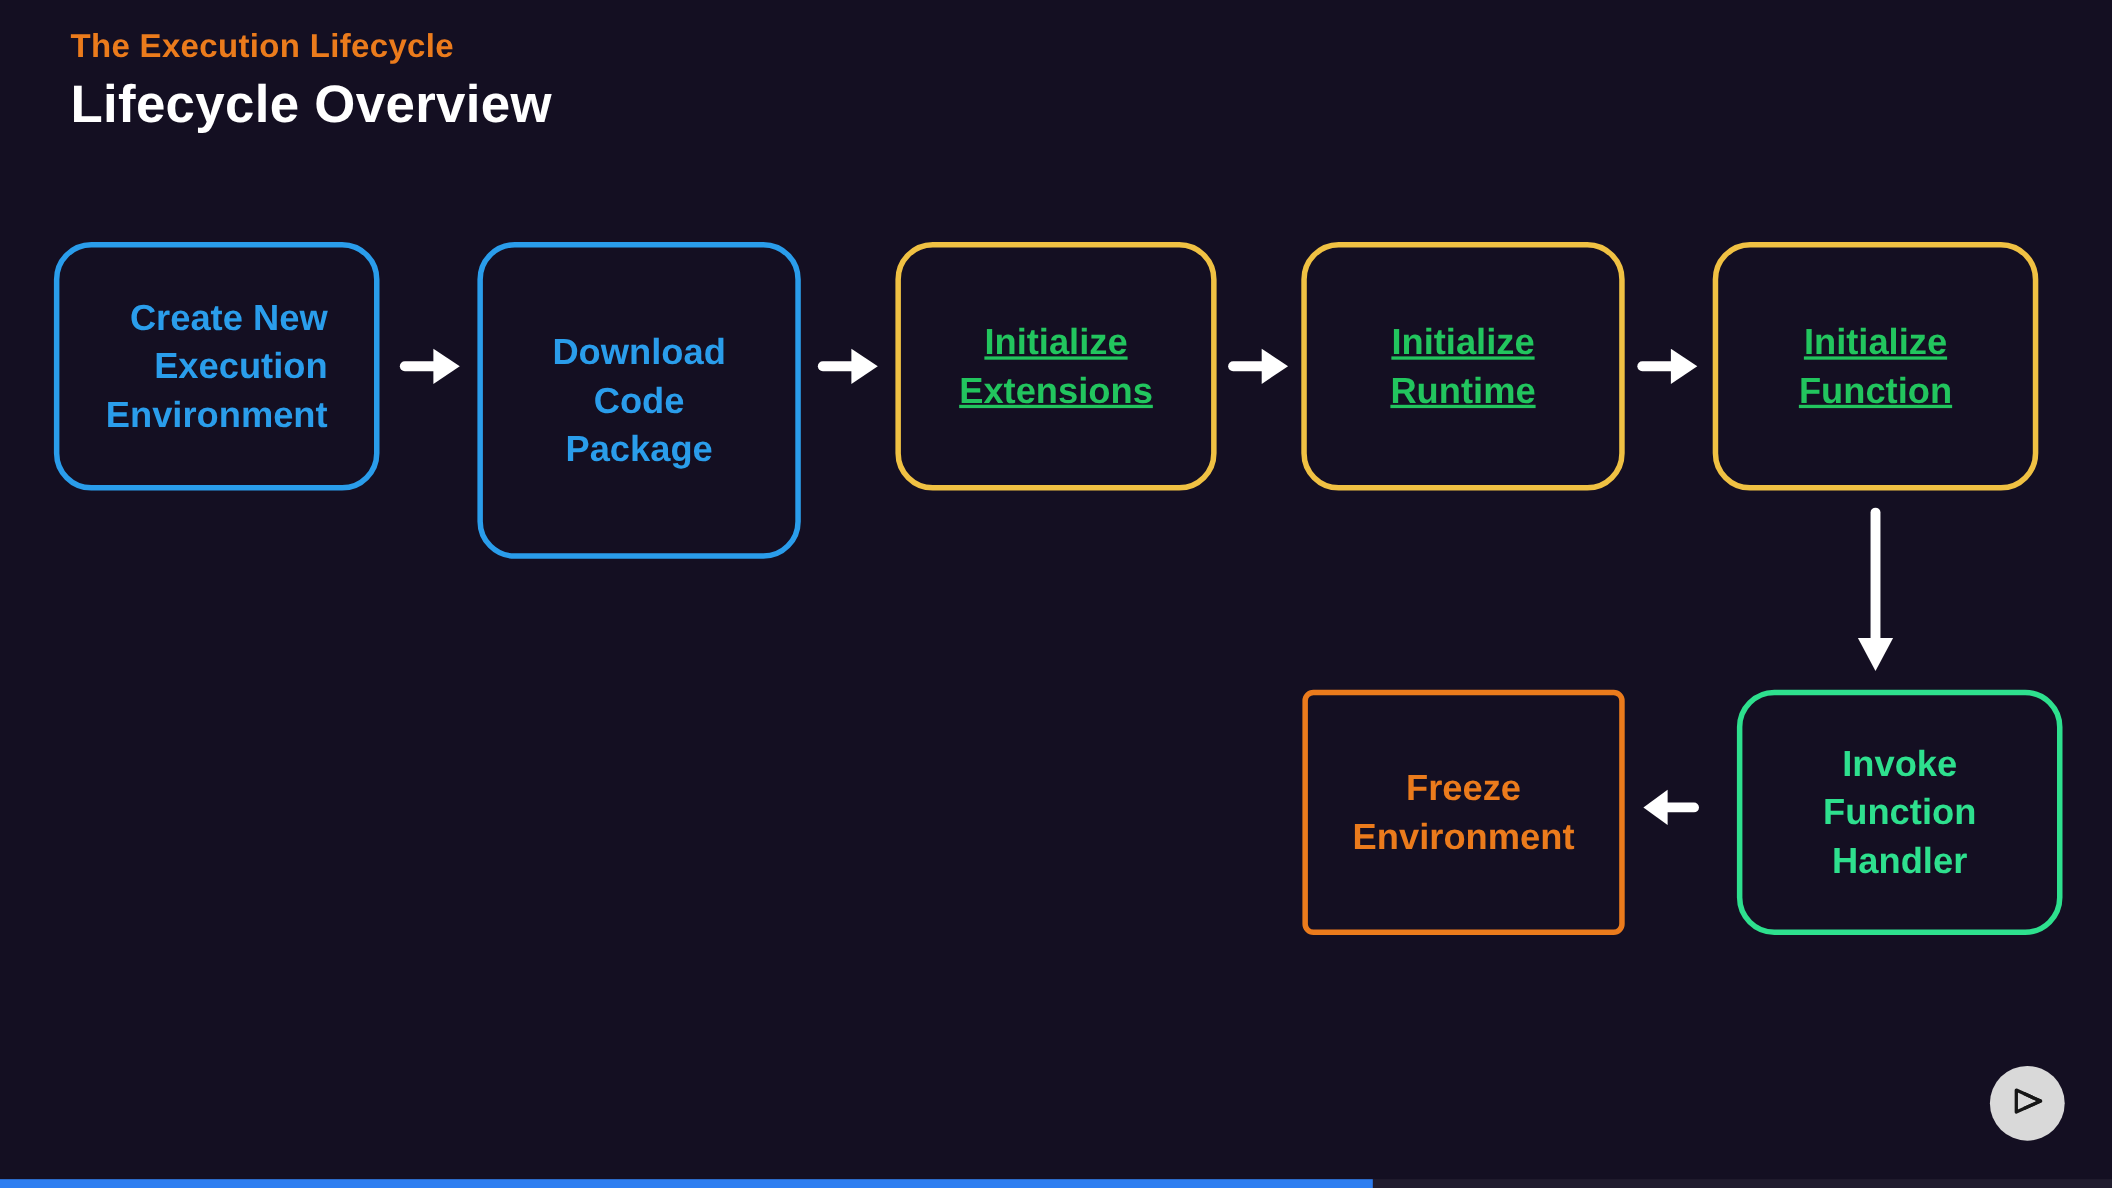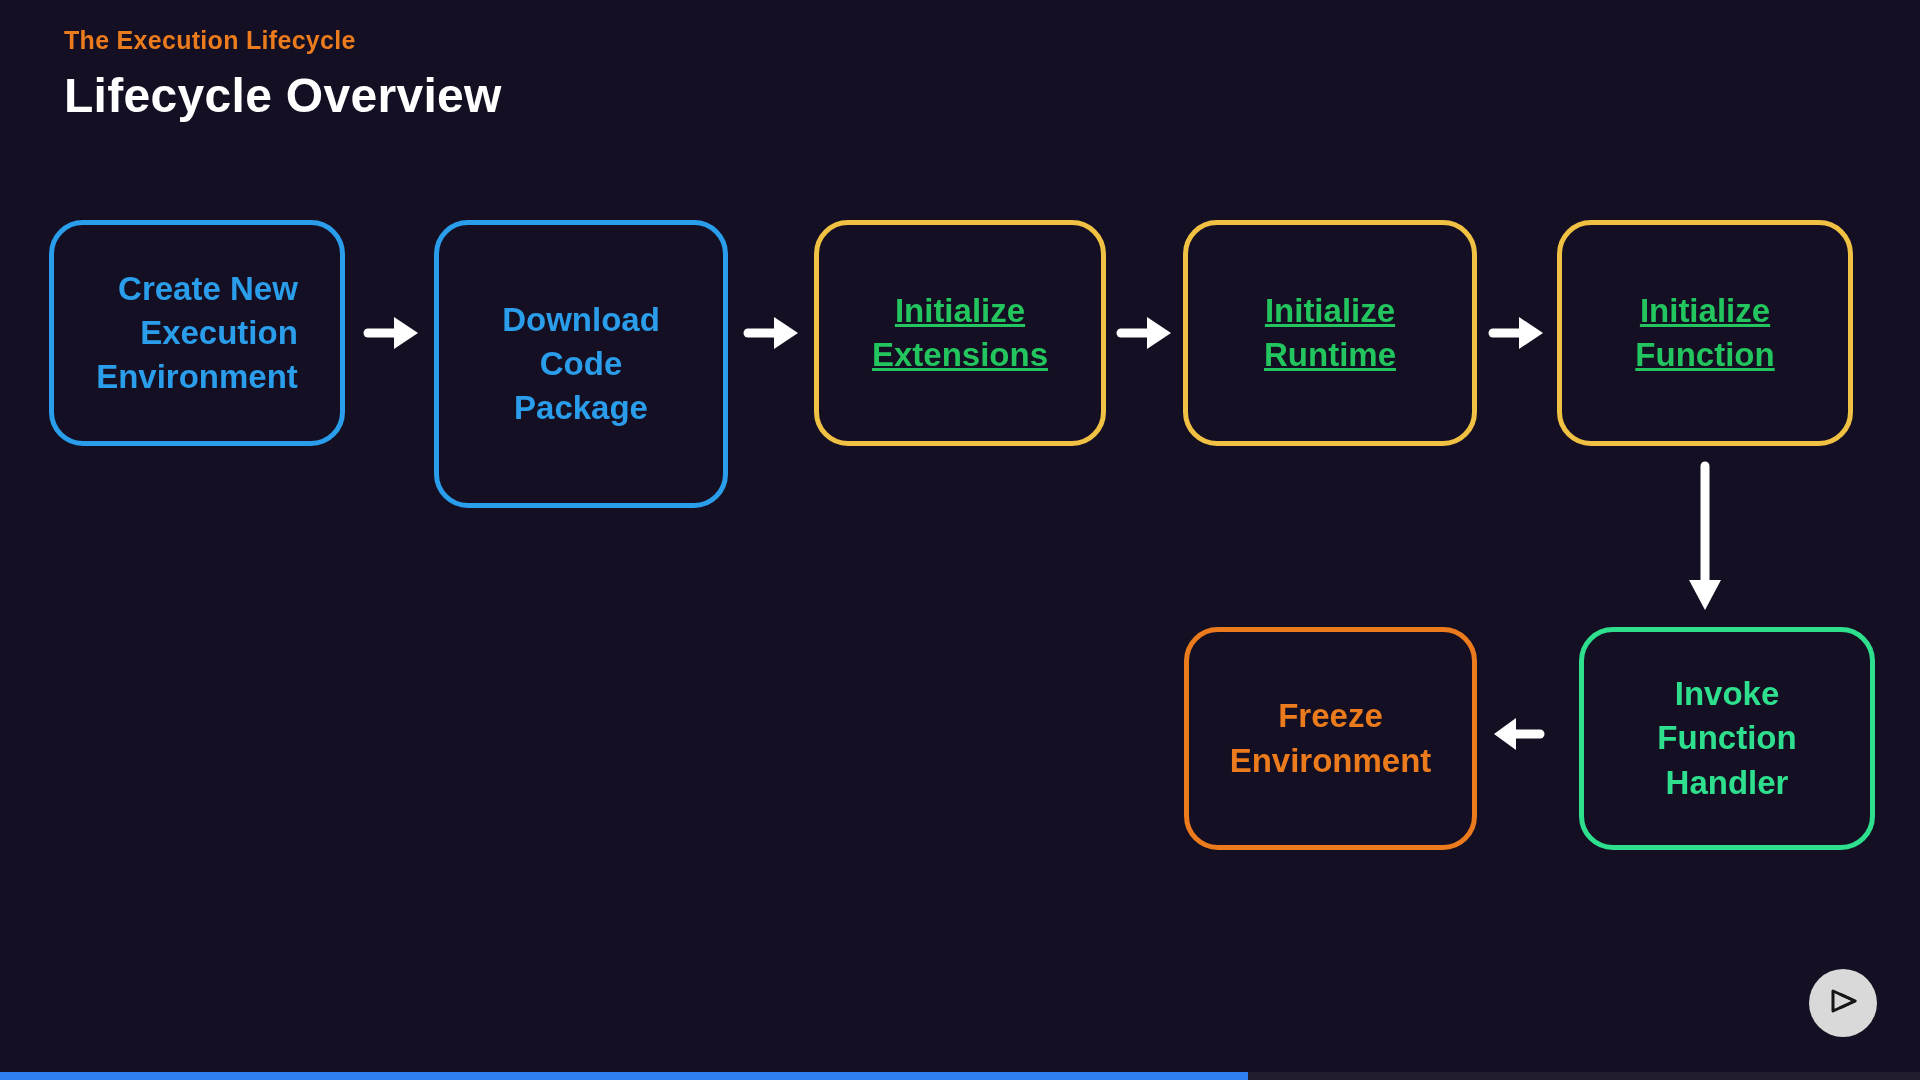--- a/index.html
+++ b/index.html
@@ -7,21 +7,21 @@
   body {
     background:#140f22;
     font-family:"Liberation Sans","DejaVu Sans",sans-serif;
     overflow:hidden;
     position:relative;
   }
   .stage { position:absolute; inset:0; width:1920px; height:1080px; }
 
   .eyebrow {
     position:absolute; left:64px; top:26px;
-    font-size:25px; font-weight:700; color:#eb7b1c; letter-spacing:0.3px;
+    font-size:30px; font-weight:700; color:#eb7b1c; letter-spacing:0.3px;
   }
   .page-title {
     position:absolute; left:64px; top:68px;
     font-size:48px; font-weight:700; color:#ffffff; letter-spacing:0.3px;
   }
 
   .node {
     position:absolute;
     border:5px solid;
     border-radius:34px;
@@ -124,21 +124,21 @@
 Function</span>
     </div>
 
     <div class="arrow" style="left:1683px; top:458px;">
       <svg width="44" height="160" viewBox="0 0 44 160">
         <line x1="22" y1="8" x2="22" y2="126"></line>
         <polygon points="6,122 22,152 38,122"></polygon>
       </svg>
     </div>
 
-    <div class="node node-orange" style="left:1184px; top:627px; width:293px; height:223px;">
+    <div class="node node-orange" style="left:1184px; top:627px; width:293px; height:223px;border-radius:10px;">
       <span>Freeze
 Environment</span>
     </div>
 
     <div class="arrow" style="left:1490px; top:712px;">
       <svg width="56" height="44" viewBox="0 0 56 44">
         <line x1="50" y1="22" x2="24" y2="22"></line>
         <polygon points="26,6 4,22 26,38"></polygon>
       </svg>
     </div>

